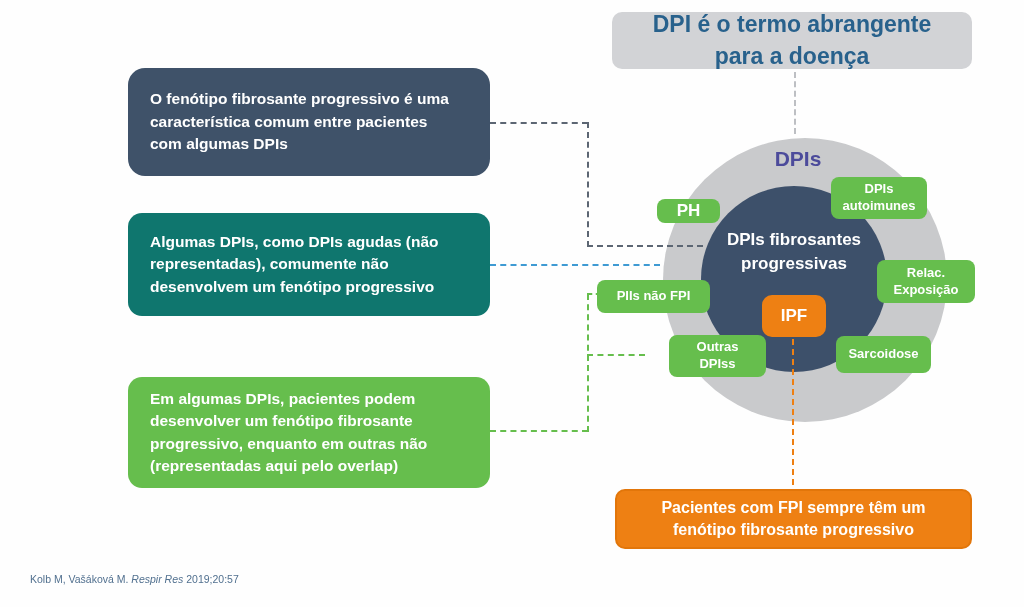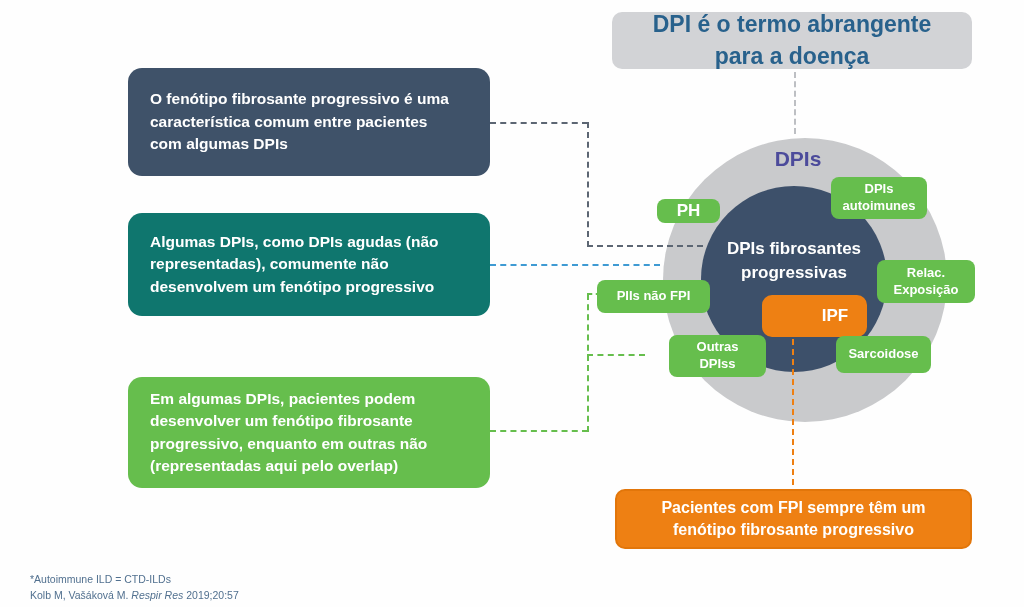--- a/index.html
+++ b/index.html
@@ -23,21 +23,21 @@
   }
 
   
   .callout {
     position: absolute; left: 128px; width: 362px;
     border-radius: 14px; color: #ffffff; font-weight: 700;
     font-size: 15.5px; line-height: 1.45;
     display: flex; align-items: center;
     padding: 0 22px; box-sizing: border-box;
   }
-  .callout-navy  { top: 68px;  height: 108px; background: #3F5269; }
+  .callout-navy  { top: 68px;  height: 108px; background: #3F5269; border-radius: 17px; }
   .callout-blue  { top: 213px; height: 103px; background: #0f766e; }
   .callout-green { top: 377px; height: 111px; background: #66BE4D; }
 
   
   .bottom-box {
     position: absolute; left: 615px; top: 489px; width: 357px; height: 60px;
     background: #EE8013; border: 2px solid #E2760A; box-sizing: border-box;
     border-radius: 10px;
     display: flex; align-items: center; justify-content: center;
     color: #ffffff; font-size: 16px; font-weight: 700; text-align: center;
@@ -54,27 +54,27 @@
     text-align: center; color: #4C4B9B; font-size: 21px; font-weight: 700;
     z-index: 2;
   }
   .inner-circle {
     position: absolute; left: 701px; top: 186px; width: 186px; height: 186px;
     background: #3D506A; border-radius: 50%; z-index: 2;
   }
   .inner-label {
     position: absolute; left: 701px; top: 228px; width: 186px;
     text-align: center; color: #ffffff; font-size: 17px; font-weight: 700;
-    line-height: 1.4; z-index: 3; margin-top: 9px;
+    line-height: 1.4; z-index: 3;
   }
   .ipf-box {
     position: absolute; left: 762px; top: 295px; width: 64px; height: 42px;
     background: #EE8013; border-radius: 10px;
     display: flex; align-items: center; justify-content: center;
-    color: #ffffff; font-size: 17px; font-weight: 700; z-index: 4; padding-left: 41px;
+    color: #ffffff; font-size: 17px; font-weight: 700; z-index: 4;
   }
 
   
   .sat {
     position: absolute; background: #66BE4D; border-radius: 8px;
     display: flex; align-items: center; justify-content: center;
     color: #ffffff; font-weight: 700; text-align: center;
     font-size: 13px; line-height: 1.3; z-index: 4;
   }
   .sat-ph          { left: 657px; top: 199px; width: 63px;  height: 24px; font-size: 17px; }
@@ -164,17 +164,16 @@
 Exposição</div>
   <div class="sat sat-piis pre">PIIs não FPI</div>
   <div class="sat sat-outras pre">Outras
 DPIss</div>
   <div class="sat sat-sarcoidose pre">Sarcoidose</div>
 
   <div class="bottom-box pre">Pacientes com FPI sempre têm um
 fenótipo fibrosante progressivo</div>
 
   <div class="footnote">
-    <div>*Autoimmune ILD = CTD-ILDs</div>
     <div><span>Kolb M, Vašáková M. </span><span class="it">Respir Res</span><span> 2019;20:57</span></div>
   </div>
 
 </div>
 
 </body></html>

